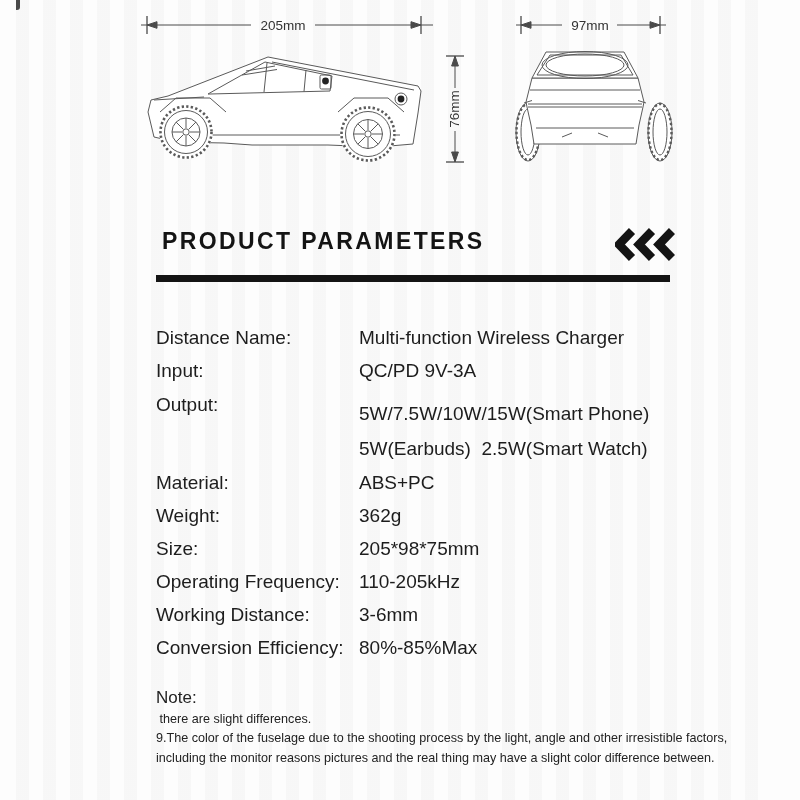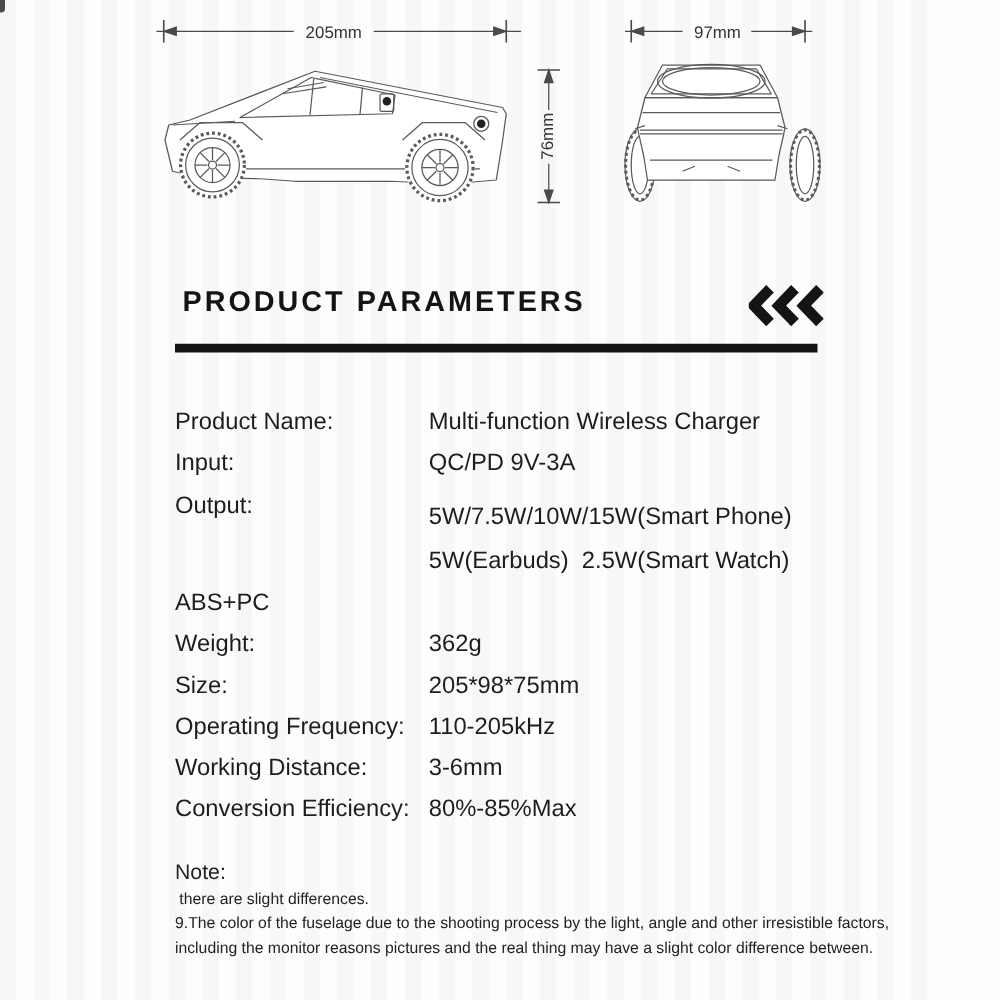--- a/index.html
+++ b/index.html
@@ -9,20 +9,21 @@
     background:#fdfdfd;
   }
   .canvas{
     position:relative;width:748px;height:800px;
     background:
       repeating-linear-gradient(90deg,
         rgba(120,120,120,0.045) 0px, rgba(120,120,120,0.045) 13px,
         rgba(255,255,255,0) 13px, rgba(255,255,255,0) 27px),
       #fdfdfd;
     color:#1d1d1d;
+    margin-left:16px;
   }
   .corner-mark{
     position:absolute;left:0;top:0;width:4px;height:10px;
     background:#4a4a4a;border-radius:0 0 3px 0;
   }
   svg{display:block;}
   .lineart{position:absolute;}
   .dim-text{font-family:"Liberation Sans",sans-serif;font-size:13.5px;fill:#333;}
   .dim line, .dim path{stroke:#4a4a4a;}
   .page-title{
@@ -173,36 +174,37 @@
   <div class="page-title">PRODUCT PARAMETERS</div>
   <svg class="chevrons" width="60" height="33" viewBox="0 0 60 33" fill="none" stroke="#141414" stroke-width="8.5" stroke-linejoin="miter" stroke-linecap="butt">
     <path d="M17,3 L4,16.5 L17,30"></path>
     <path d="M37,3 L24,16.5 L37,30"></path>
     <path d="M57,3 L44,16.5 L57,30"></path>
   </svg>
   <div class="divider"></div>
 
   <div class="params">
     <div class="param-row" style="top:326px">
-      <span class="param-label">Product Name:</span>
+      <span class="param-label">Distance Name:</span>
       <span class="param-value">Multi-function Wireless Charger</span>
     </div>
     <div class="param-row" style="top:359px">
       <span class="param-label">Input:</span>
       <span class="param-value">QC/PD 9V-3A</span>
     </div>
     <div class="param-row row-offset-value" style="top:393px">
       <span class="param-label">Output:</span>
       <span class="param-value">5W/7.5W/10W/15W(Smart Phone)</span>
     </div>
     <div class="param-row" style="top:437px">
       <span class="param-label"></span>
       <span class="param-value">5W(Earbuds)  2.5W(Smart Watch)</span>
     </div>
     <div class="param-row" style="top:471px">
+      <span class="param-label">Material:</span>
       <span class="param-value">ABS+PC</span>
     </div>
     <div class="param-row" style="top:504px">
       <span class="param-label">Weight:</span>
       <span class="param-value">362g</span>
     </div>
     <div class="param-row" style="top:537px">
       <span class="param-label">Size:</span>
       <span class="param-value">205*98*75mm</span>
     </div>

